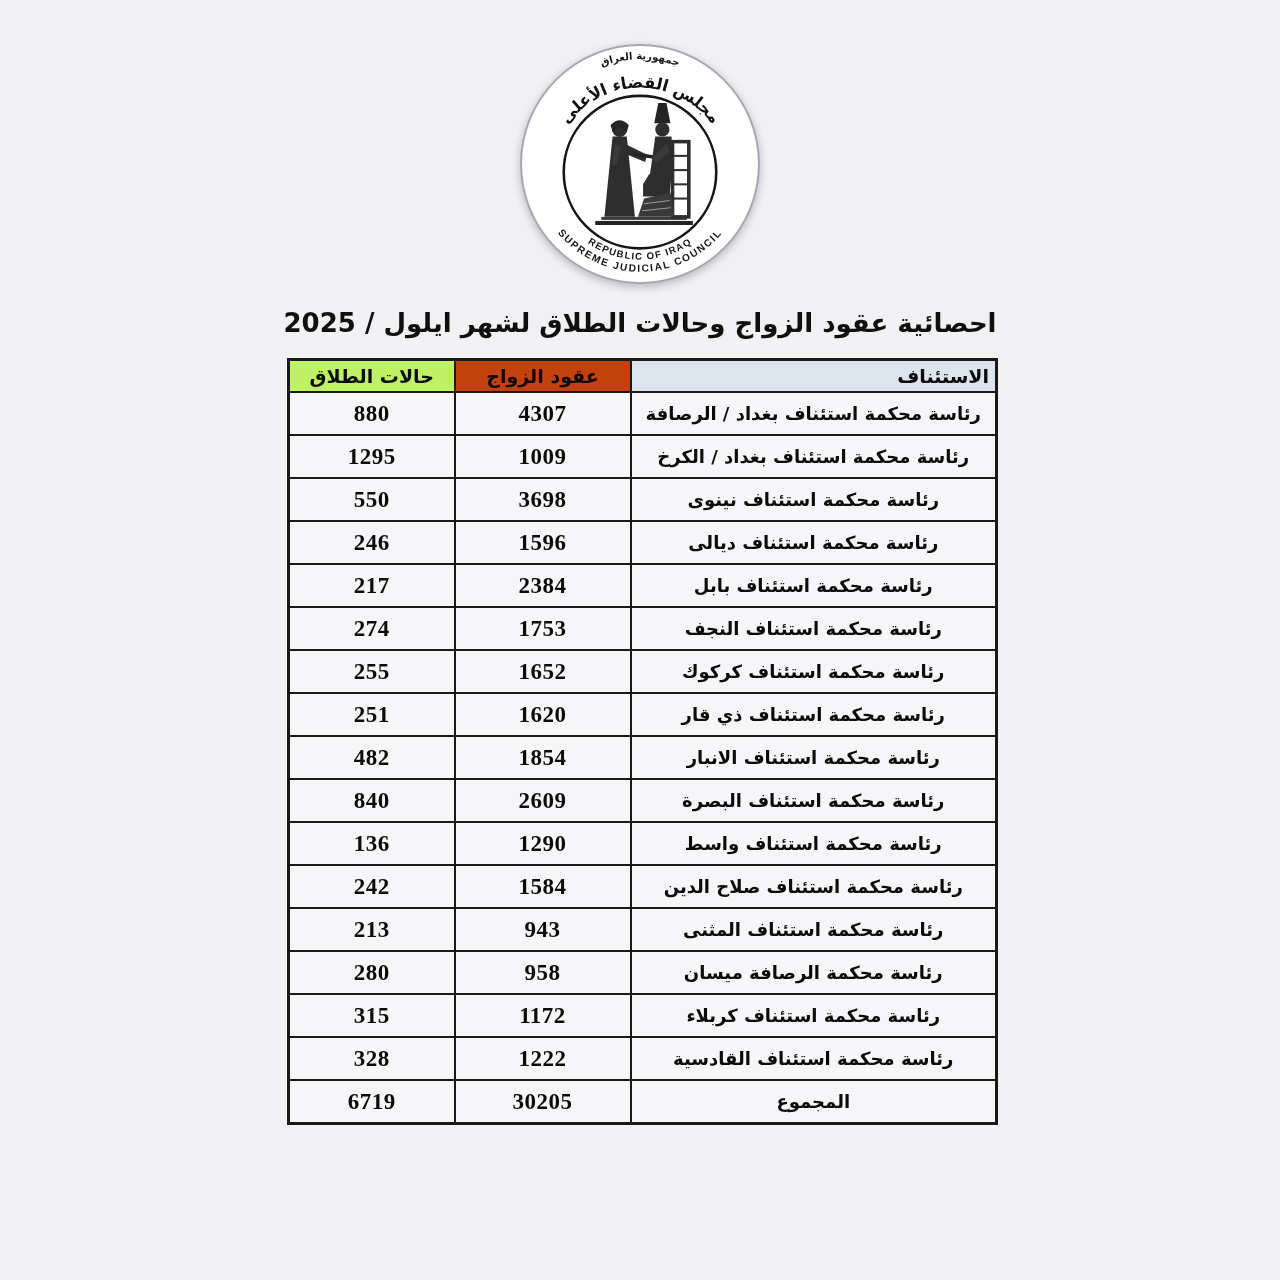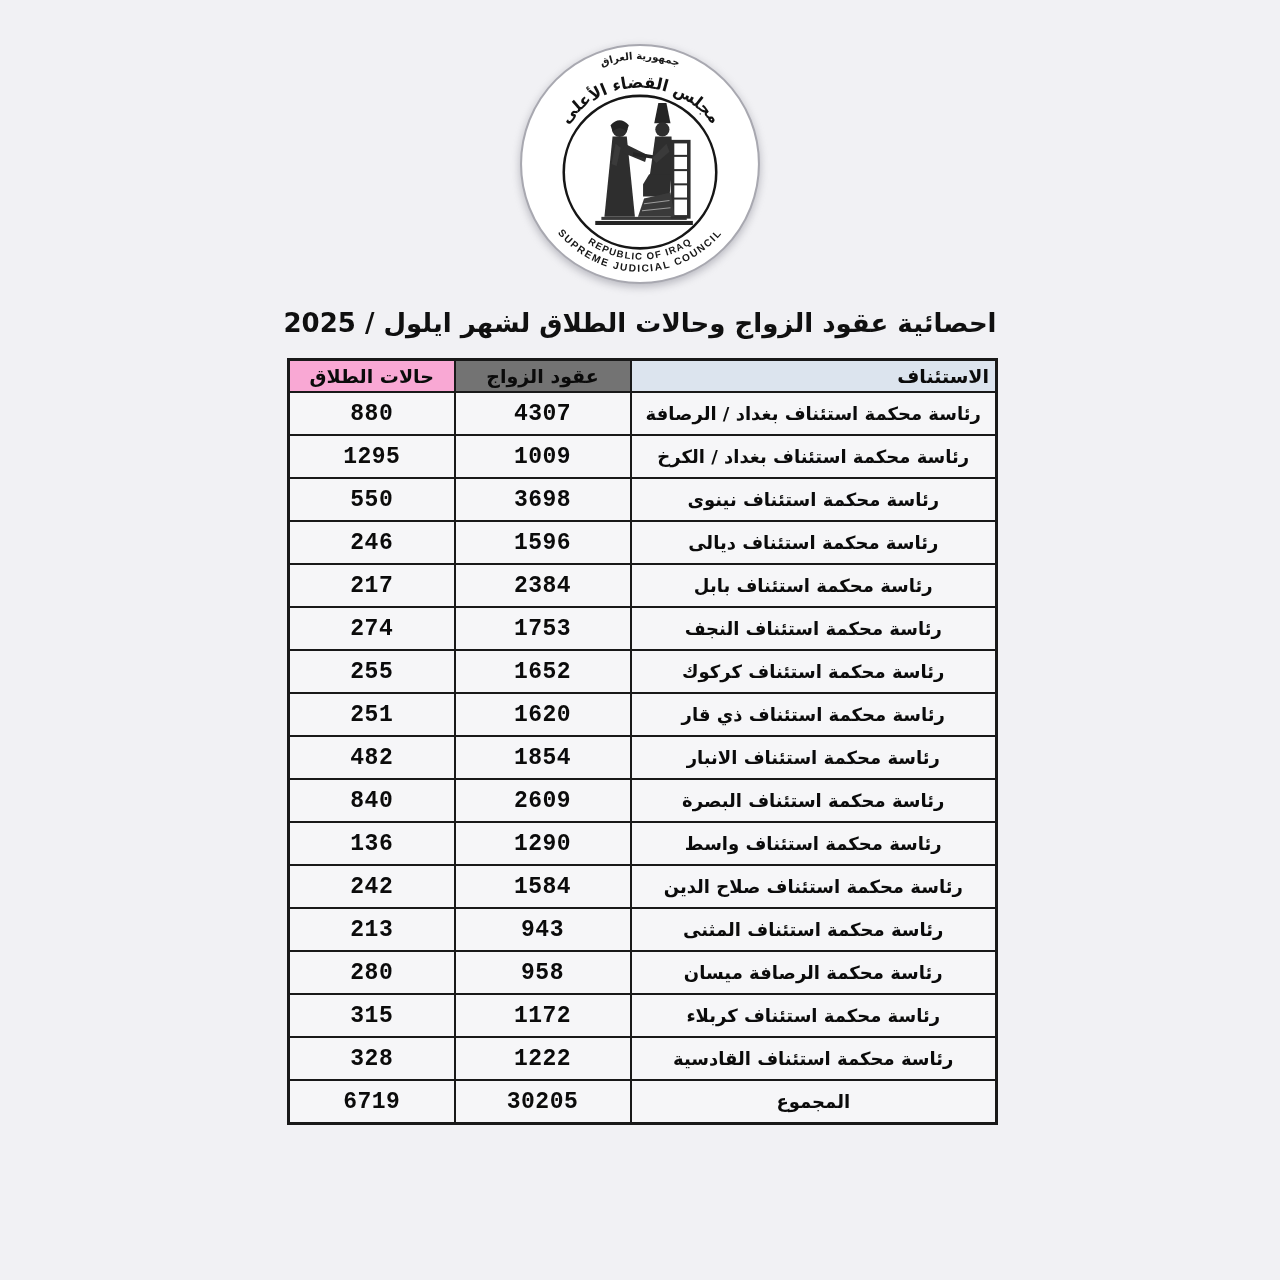--- a/index.html
+++ b/index.html
@@ -41,21 +41,21 @@
     font-weight:bold; color:#0b0b0b;
     padding:0 6px;
     overflow:hidden; white-space:nowrap;
   }
   table.stats thead th {
     height:30px; font-size:19px;
     font-family:"DejaVu Sans", sans-serif;
   }
   table.stats tbody td { height:41px; background:#f6f6f8; }
   td.court { font-size:18px; font-family:"DejaVu Sans", sans-serif; }
-  td.num   { font-size:23px; font-family:Liberation Mono, monospace; letter-spacing:.5px;margin-top:28px; }
+  td.num   { font-size:23px; font-family:Liberation Serif, serif; letter-spacing:.5px;margin-top:28px; }
 </style>
 </head>
 <body style="background: rgb(241, 241, 244);">
 
 <div class="canvas">
 
   <div class="seal">
     <svg viewBox="0 0 240 240" xmlns="http://www.w3.org/2000/svg" aria-hidden="true">
       <defs>
         <path id="arcCountry" d="M 15 122 A 105 105 0 0 1 225 122" fill="none"></path>
@@ -118,22 +118,22 @@
 
   <table class="stats">
     <colgroup>
       <col style="width:366px">
       <col style="width:176px">
       <col style="width:166px">
     </colgroup>
     <thead>
       <tr>
         <th style="background: rgb(220, 228, 238); text-align: right;">الاستئناف</th>
-        <th style="background: #737373;">عقود الزواج</th>
-        <th style="background: #f9a8d4;">حالات الطلاق</th>
+        <th style="background: #c2410c;">عقود الزواج</th>
+        <th style="background: #bef264;">حالات الطلاق</th>
       </tr>
     </thead>
     <tbody>
       <tr>
     <td class="court">رئاسة محكمة استئناف بغداد / الرصافة</td>
     <td class="num">4307</td>
     <td class="num">880</td>
   </tr>
         <tr>
     <td class="court">رئاسة محكمة استئناف بغداد / الكرخ</td>

